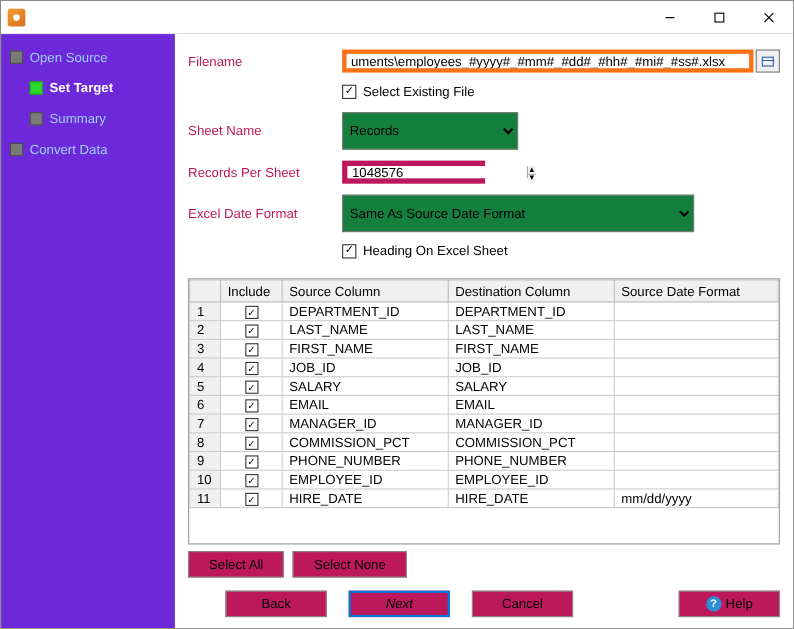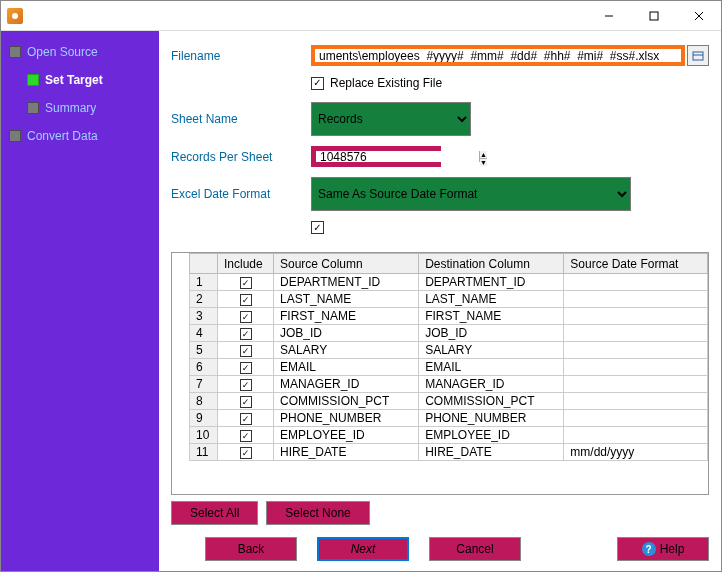--- a/index.html
+++ b/index.html
@@ -83,21 +83,21 @@
     flex-direction: column;
     overflow: hidden;
   }
   .form-row {
     display: flex;
     align-items: center;
     margin-bottom: 10px;
   }
   .form-label {
     width: 140px;
-    color: #0369a1;
+    color: #be185d;
   }
   .input-filename {
     flex: 1;
     height: 21px;
     border: 4px solid #f97316;
     padding: 0 4px;
     font-size: 12px;
     font-family: inherit;
   }
   .browse-btn {
@@ -167,21 +167,20 @@
     background: #f0f0f0;
     cursor: pointer;
     border-bottom: 1px solid #aaa;
   }
   .spinner-btn:last-child { border-bottom: none; }
   .table-wrap {
     flex: 1;
     border: 1px solid #999;
     overflow: auto;
     margin-top: 6px;
-    padding-left: 17px;
   }
   table {
     border-collapse: collapse;
     width: 100%;
     font-size: 12px;
   }
   th {
     background: #f0f0f0;
     border: 1px solid #bbb;
     padding: 2px 6px;
@@ -306,21 +305,21 @@
       <div class="browse-btn">
         <svg width="12" height="12">
             <rect x="1" y="2" width="10" height="8" fill="none" stroke="#2a5ca8"></rect>
             <line x1="1" y1="5" x2="11" y2="5" stroke="#2a5ca8"></line>
           </svg>
       </div>
     </div>
 
     <div class="checkbox-row">
       <div class="checkbox checked"></div>
-      <span>Replace Existing File</span>
+      <span>Select Existing File</span>
     </div>
 
     <div class="form-row">
       <div class="form-label">Sheet Name</div>
       <select class="select-input">
         <option>Records</option>
       </select>
     </div>
 
     <div class="form-row">
@@ -336,20 +335,21 @@
 
     <div class="form-row">
       <div class="form-label">Excel Date Format</div>
       <select class="select-input wide">
         <option>Same As Source Date Format</option>
       </select>
     </div>
 
     <div class="checkbox-row">
       <div class="checkbox checked"></div>
+      <span>Heading On Excel Sheet</span>
     </div>
 
     <div class="table-wrap">
       <table>
         <thead>
           <tr>
             <th style="width:28px"></th>
             <th style="width:56px">Include</th>
             <th>Source Column</th>
             <th>Destination Column</th>

